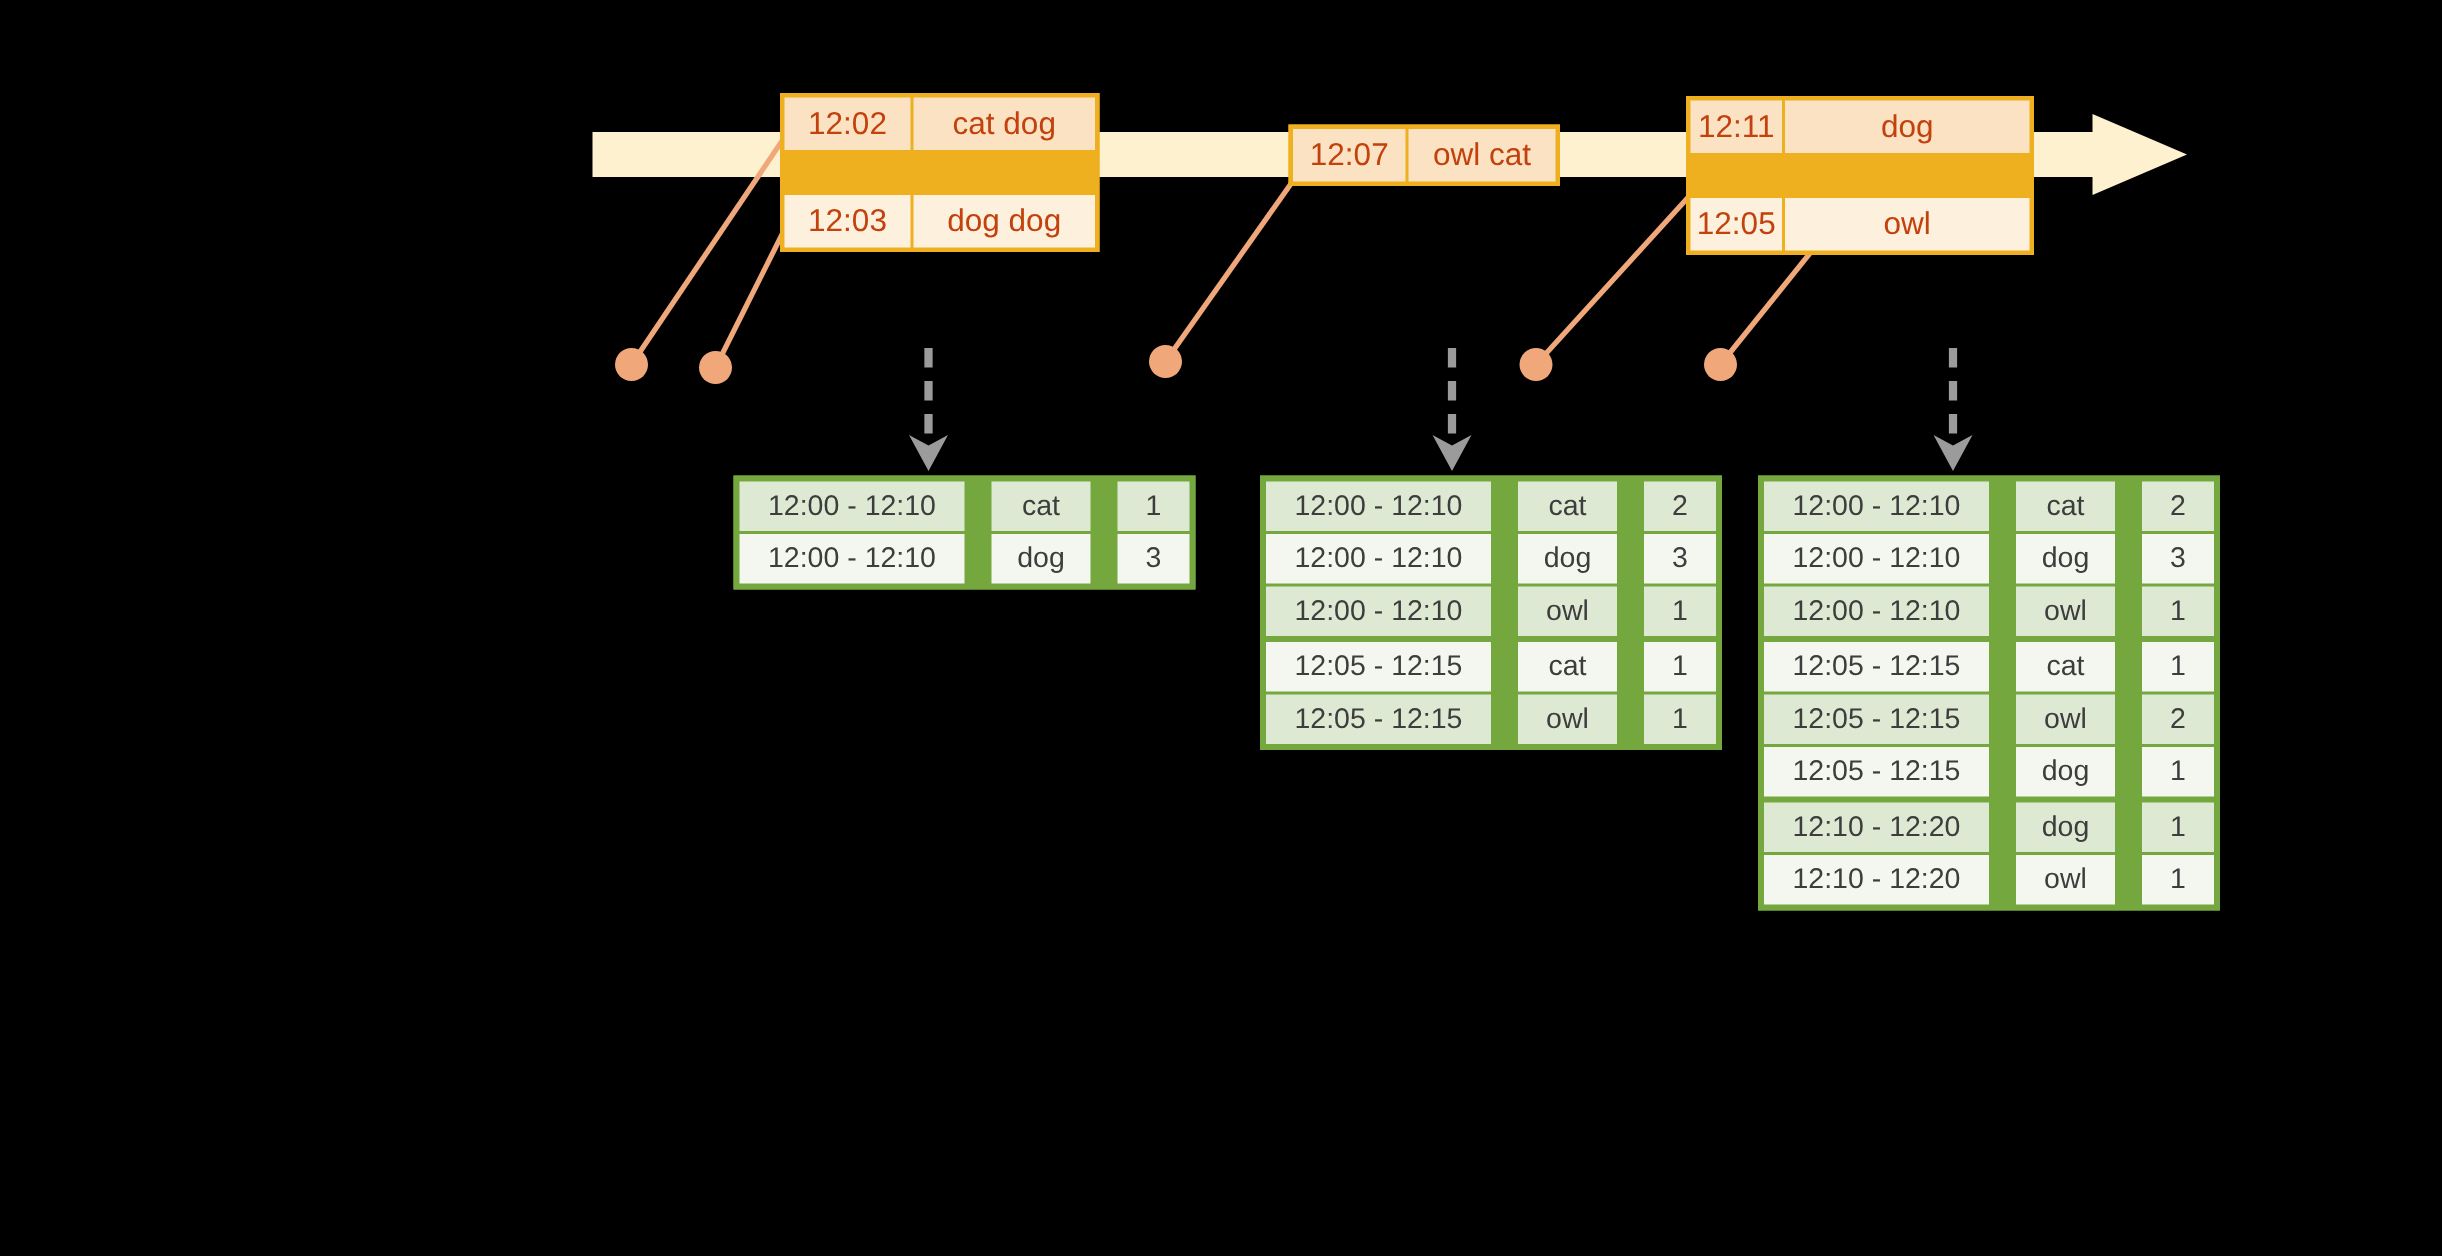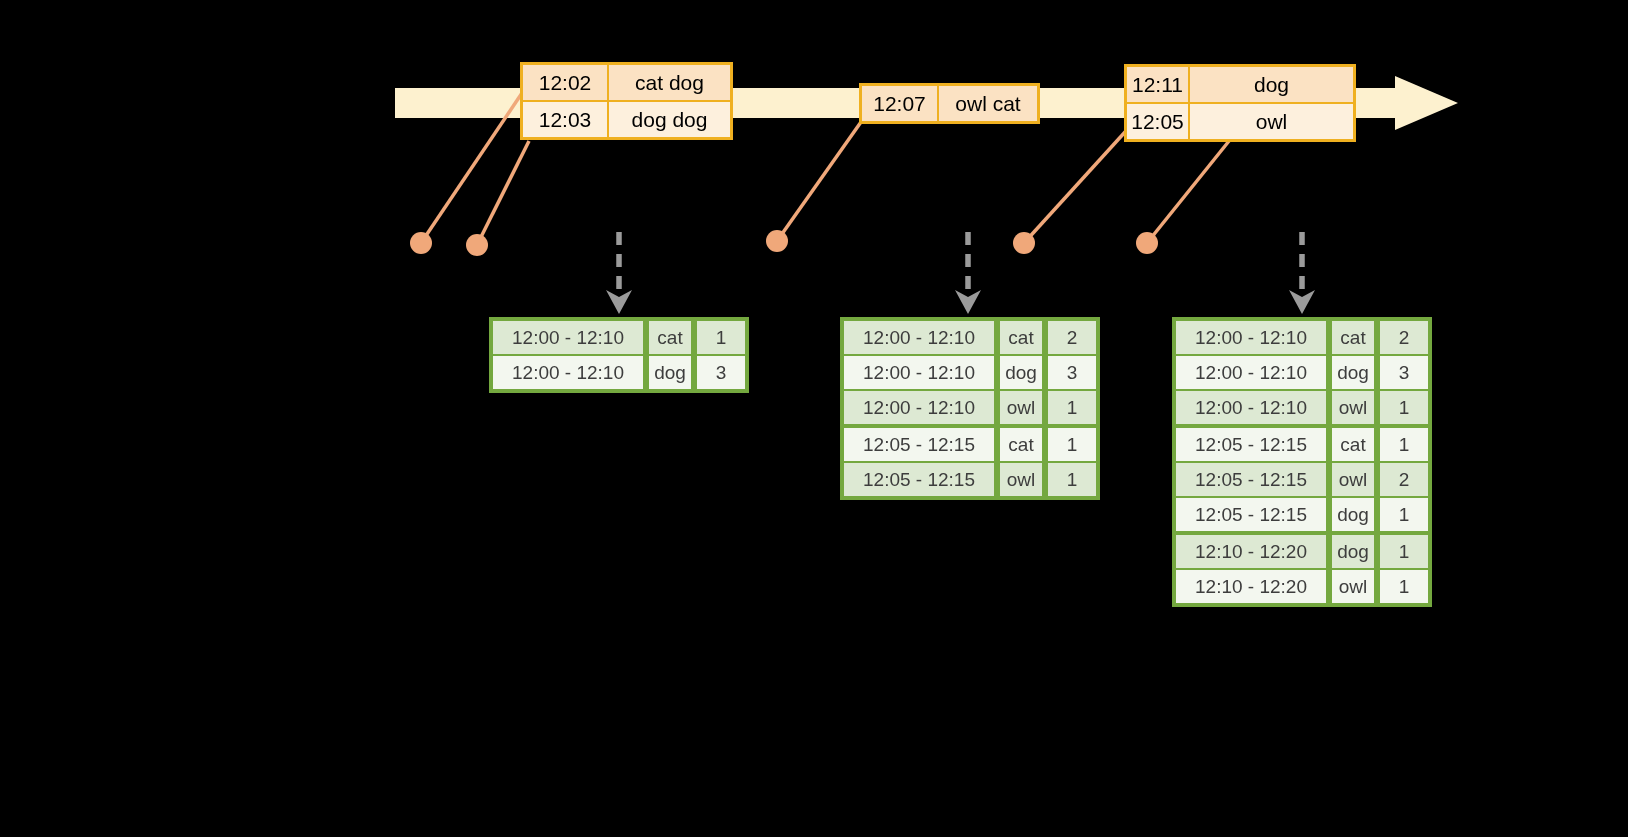--- a/index.html
+++ b/index.html
@@ -9,39 +9,39 @@
   }
   #overlay{position:absolute;left:0;top:0;width:1628px;height:837px;}
 
   
   .ebox{
     position:absolute;display:grid;gap:2px;
     background:#efb020;border:3px solid #efb020;
   }
   .ecell{
     display:flex;align-items:center;justify-content:center;
-    background:#fbe2c3;color:#000000;font-size:21px;height:35px;
+    background:#fbe2c3;color:#c2410c;font-size:21px;height:35px;
   }
-  .ecell.light{background:#fdf0dd;}
+  .ecell.light{background:#fdf0dd;margin-top:28px;}
 
   
   .rtable{
     position:absolute;display:flex;flex-direction:column;
     background:#74a83f;border:4px solid #74a83f;
   }
-  .rrow{display:flex;gap:6px;margin-top:2px;}
+  .rrow{display:flex;gap:18px;margin-top:2px;}
   .rrow:first-child{margin-top:0;}
   .rrow.break{margin-top:4px;}
   .rcell{
     display:flex;align-items:center;justify-content:center;
     height:33px;background:#f3f7ef;color:#3d3d3d;font-size:19px;
   }
   .rrow.alt .rcell{background:#dde9d3;}
   .rcell.c0{width:150px;}
-  .rcell.c1{width:42px;}
+  .rcell.c1{width:66px;}
   .rcell.c2{width:48px;}
 </style>
 </head>
 <body>
 
 <div id="stage">
 
   <svg id="overlay" viewBox="0 0 1628 837">
 
     <polygon points="395,88 1395,88 1395,76 1458,103 1395,130 1395,118 395,118" fill="#fdf1cf"></polygon>

